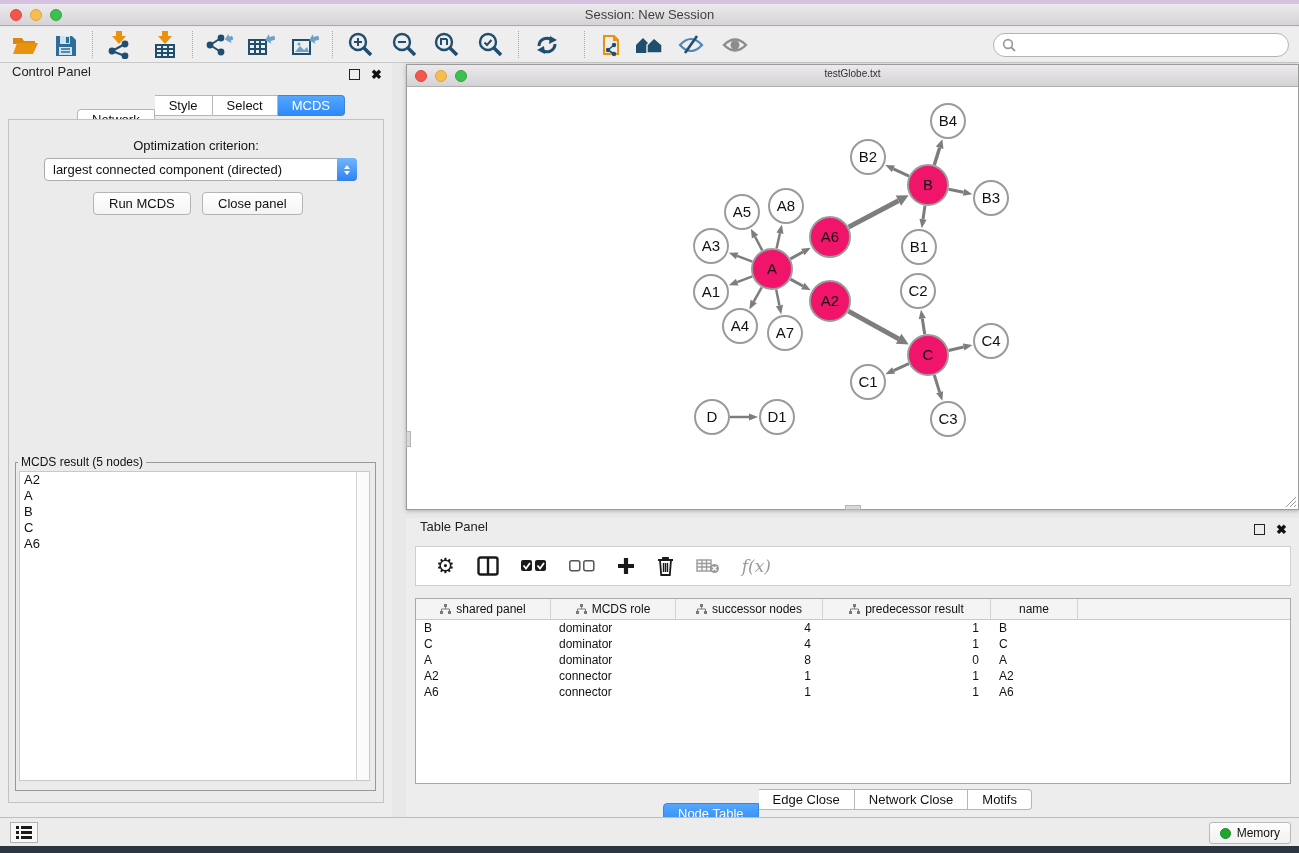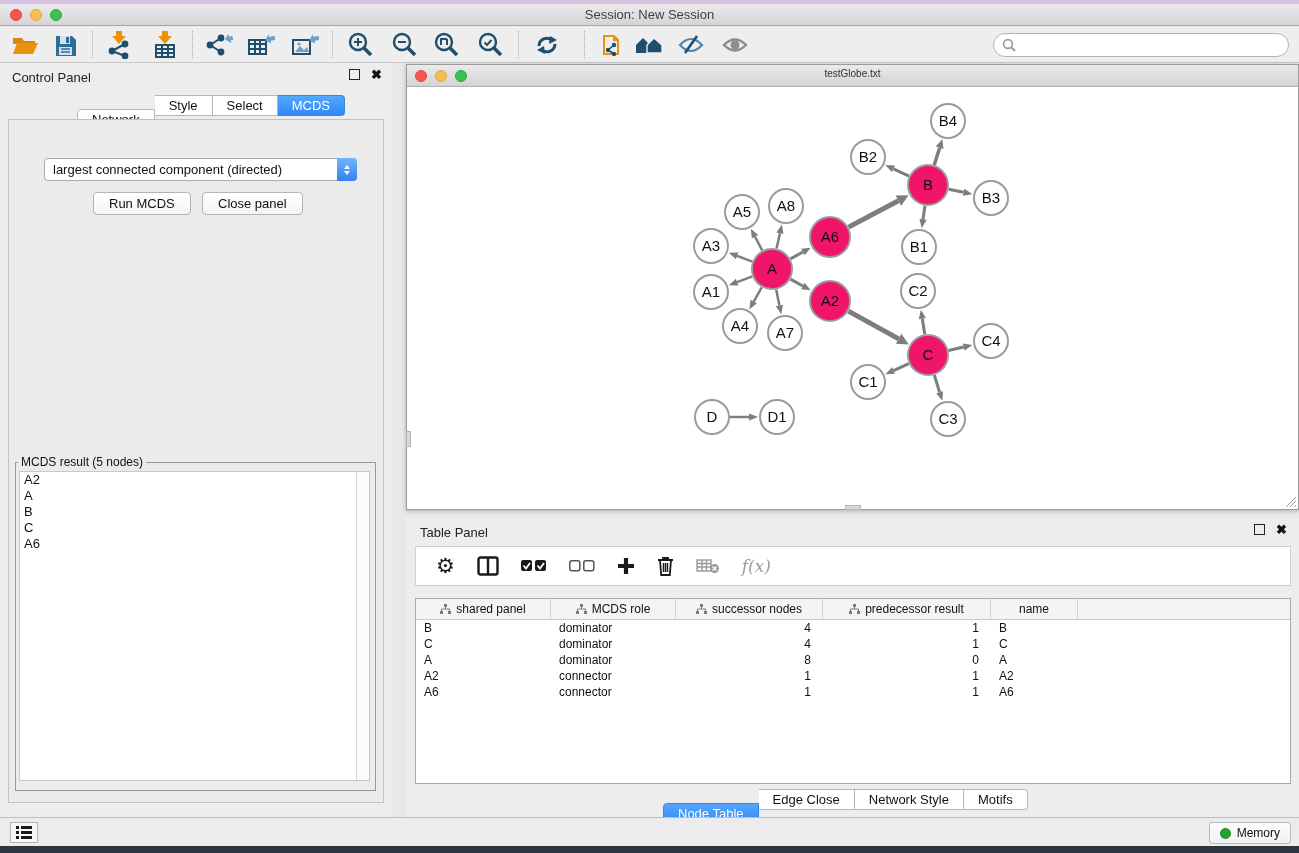--- a/index.html
+++ b/index.html
@@ -28,21 +28,21 @@
   .tb-btn { position:absolute; top:2px; width:38px; height:32px; display:flex;
     align-items:center; justify-content:center; cursor:default; }
   .tb-sep { position:absolute; top:4px; width:0; height:27px; border-left:1px dotted #a9a9a9; }
   .search-box { position:absolute; right:10px; top:6px; width:296px; height:24px;
     background:#fff; border:1px solid #b3b3b3; border-radius:12px; display:flex; align-items:center; padding-left:8px; }
   .search-box input { border:none; outline:none; flex:1; font-size:13px; background:transparent; margin-left:5px; }
 
   
   .control-panel { position:absolute; left:0; top:63px; width:392px; height:754px; background:#ededed; }
   .panel-head { position:absolute; left:0; top:0; width:100%; height:26px; }
-  .panel-head .panel-title { position:absolute; left:12px; top:7px; font-size:13px; color:#222; }
+  .panel-head .panel-title { position:absolute; left:12px; top:1px; font-size:13px; color:#222; }
   .panel-head .head-icons { position:absolute; right:10px; top:6px; display:flex; gap:11px; align-items:center; }
   .float-icon { width:11px; height:11px; border:1.5px solid #222; display:inline-block; }
   .close-x { font-size:13px; font-weight:bold; color:#111; line-height:11px; }
 
   .seg-tabs { display:flex; }
   .seg-tab { background:#fff; border:1px solid #b6b6b6; border-left:none; padding:0 14px;
     font-size:13px; height:21px; line-height:19px; color:#111; }
   .seg-tab:first-child { border-left:1px solid #b6b6b6; border-radius:4px 0 0 4px;margin-top:14px; }
   .seg-tab:last-child { border-radius:0 4px 4px 0; }
   .seg-tab.selected { background:linear-gradient(#55a7fd,#2e8af8); border-color:#3787e0; color:#fff; }
@@ -271,20 +271,21 @@
         <span class="close-x">✖</span>
       </span>
     </div>
     <div id="cp-tabs" class="seg-tabs">
         <div class="seg-tab">Network</div>
         <div class="seg-tab">Style</div>
         <div class="seg-tab">Select</div>
         <div class="seg-tab selected">MCDS</div>
       </div>
     <div class="cp-inner">
+      <div class="opt-label">Optimization criterion:</div>
       <div class="dropdown">
         <span class="dd-value">largest connected component (directed)</span>
         <span class="dd-stepper">
             <span class="dd-up"></span>
             <span class="dd-down"></span>
           </span>
       </div>
       <button class="btn" id="run-mcds">Run MCDS</button>
       <button class="btn" id="close-panel">Close panel</button>
       <fieldset class="result-box">
@@ -576,21 +577,21 @@
             <div class="t-td" style="width: 125px;">connector</div>
             <div class="t-td num" style="width: 147px;">1</div>
             <div class="t-td num" style="width: 168px;">1</div>
             <div class="t-td" style="width: 87px;">A6</div>
           </div>
         </div>
     </div>
     <div id="tp-tabs" class="seg-tabs">
         <div class="seg-tab selected">Node Table</div>
         <div class="seg-tab">Edge Close</div>
-        <div class="seg-tab">Network Style</div>
+        <div class="seg-tab">Network Close</div>
         <div class="seg-tab">Motifs</div>
       </div>
   </div>
 
   <div class="status-bar">
     <div class="sb-btn">
       <svg width="16" height="13" viewBox="0 0 16 13">
           <g fill="#1a1a1a">
             <rect x="0" y="0" width="3" height="3"></rect>
             <rect x="5" y="0" width="11" height="3"></rect>

